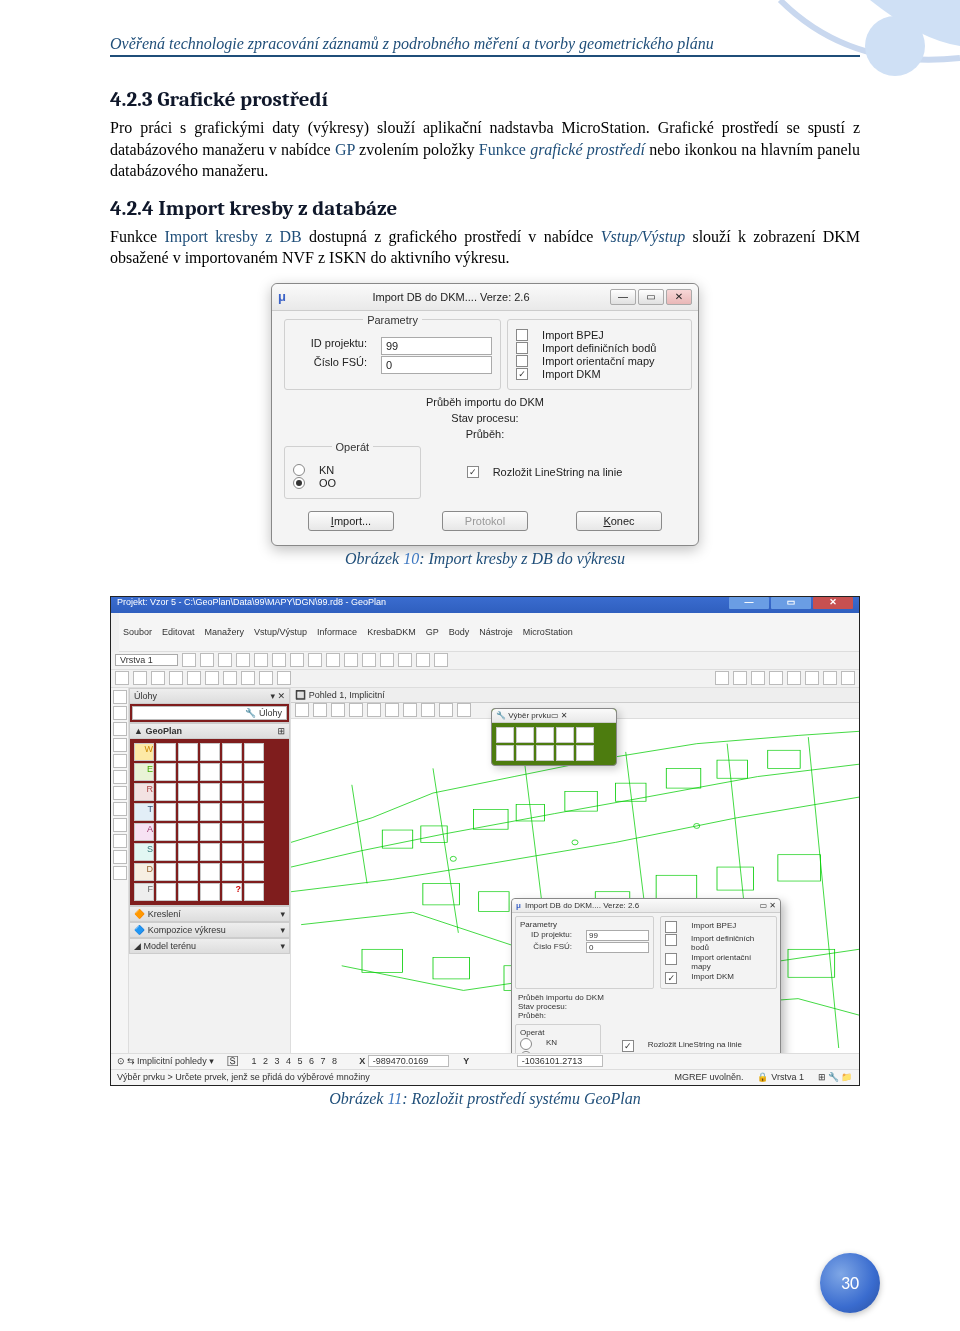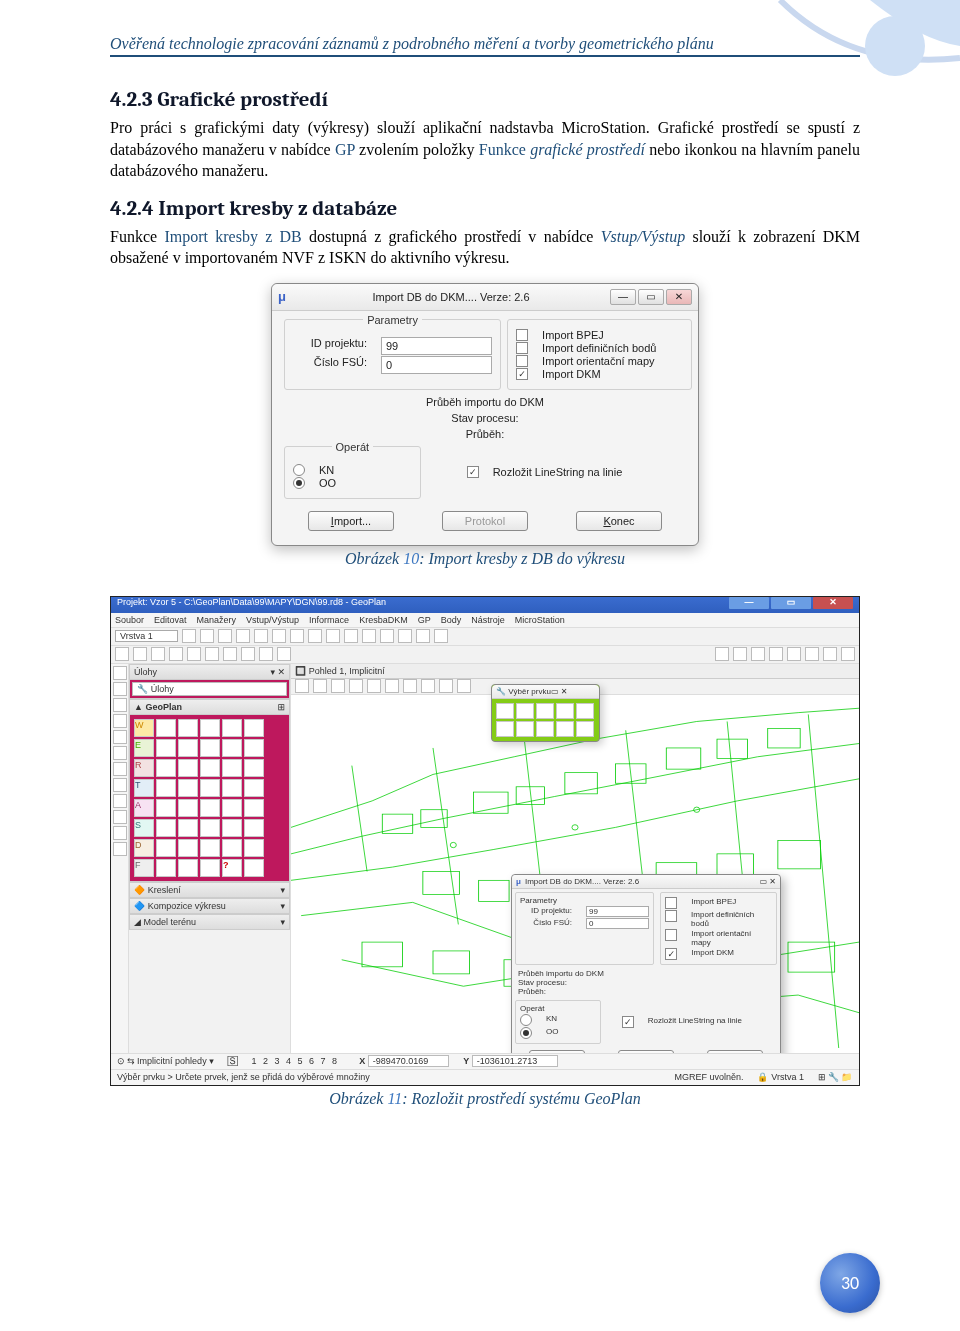--- a/index.html
+++ b/index.html
@@ -109,29 +109,29 @@
     display: flex; flex-direction: column;
     overflow: hidden;
     position: relative;
   }
   .ms .title {
     height: 16px; background: linear-gradient(#3a6ccf,#2f5fbf);
     color:#fff; display:flex; padding:0 6px;gap:12px;
   }
   .ms .title .min { margin-left:auto; display:flex; gap:2px; }
   .ms .title .wc { background:#c75050; width:40px; height:12px; border-radius:1px; text-align:center; color:#fff; font-weight:bold; }
-  .ms .menu { background:#f5f5f5; padding:2px 4px; border-bottom:1px solid #ddd; display:flex; gap:10px; }
+  .ms .menu { background:#f5f5f5; padding:14px 4px; border-bottom:1px solid #ddd; display:flex; gap:10px;margin-left:8px; }
   .ms .tbar { background:#f2f2f2; border-bottom:1px solid #ddd; padding:1px 4px; display:flex; gap:4px; align-items:center; height:18px; }
   .ms .tbar .sq { width:14px; height:14px; border:1px solid #bbb; background:#fff; }
   .ms .body { flex:1; display:flex; overflow:hidden; }
   .ms .left-tools { width:18px; background:#f5f5f5; border-right:1px solid #ddd; display:flex; flex-direction:column; gap:2px; padding:2px; }
   .ms .left-tools .ti { width:14px;height:14px; border:1px solid #bbb; background:#fff; }
   .ms .panels { width:162px; background:#f2f2f2; border-right:1px solid #ddd; display:flex; flex-direction:column; }
   .ms .pnl-head { background:linear-gradient(#eee,#ddd); padding:2px 4px; border:1px solid #ccc; display:flex; justify-content:space-between; }
-  .ms .pnl-body { border:1px solid #ccc; border-top:none; padding:4px; background:#be185d; }
+  .ms .pnl-body { border:1px solid #ccc; border-top:none; padding:4px; background:#7f1d1d;text-align:right; }
   .ms .pnl-body .grid { display:grid; grid-template-columns: repeat(6,20px); gap:2px; }
   .ms .pnl-body .grid .c { width:20px;height:18px; border:1px solid #c8c8c8; background:#fff; }
   .ms .view { flex:1; position:relative; background:#fff; overflow:hidden; }
   .ms .view .vt { background:#eee; border-bottom:1px solid #ccc; padding:2px 4px; display:flex; gap:10px; }
   .ms .mapsvg { width:100%; height: calc(100% - 36px); display:block; background:#fff; }
   .ms .status { height:16px; background:#f5f5f5; border-top:1px solid #ddd; display:flex; align-items:center; gap:14px; padding:0 6px; font-size:9px; }
   
   .page-num-circ {
     position: absolute;
     right: 80px; bottom: 18px;
@@ -150,21 +150,21 @@
     box-shadow: 4px 4px 10px rgba(0,0,0,.25);
     font-size:8px;
   }
   .ms .mini-dlg .mt { background:linear-gradient(#fafafa,#e9e9e9); border-bottom:1px solid #ccc; padding:2px 4px; border-radius:4px 4px 0 0; display:flex; gap:4px; align-items:center; }
   .ms .mini-dlg .sec { border:1px solid #d0d0d0; margin:3px; padding:3px 4px; border-radius:2px; }
   .ms .mini-dlg .btr { display:flex; justify-content:space-around; padding:3px 6px 5px; gap:10px; }
   .ms .mini-dlg .btn { min-width:56px; font-size:8px; padding:1px 4px; }
   
   .ms .mini-select {
     position:absolute; left:200px; top:20px;
-    width:109px; border:1px solid #888; border-radius:4px; background:#84cc16;
+    width:126px; border:1px solid #888; border-radius:4px; background:#4d7c0f;
     box-shadow:3px 3px 8px rgba(0,0,0,.2); font-size:8px; padding:0;
   }
   .ms .mini-select .mt { background:linear-gradient(#fafafa,#e9e9e9); border-bottom:1px solid #ccc; padding:2px 4px; border-radius:4px 4px 0 0; }
   .ms .mini-select .body { padding:4px; display:grid; grid-template-columns:repeat(5,18px); gap:2px; }
   .ms .mini-select .body .c { width:18px;height:16px; border:1px solid #c8c8c8; background:#fff; }
 </style>
 </head>
 <body>
 
 <div class="page">
@@ -555,21 +555,21 @@
             <span class="btn">Konec</span>
           </div>
         </div>
       </div>
     </div>
     <div class="status">
       <span>⊙ ⇆ <span>Implicitní pohledy</span> ▾</span>
       <span>🅂</span>
       <span style="letter-spacing:2px">1 2 3 4 5 6 7 8</span>
       <span style="margin-left:6px"><b>X</b> <span style="border:1px solid #bbb;background:#fff;padding:0 20px 0 4px;">-989470.0169</span></span>
-      <span><b>Y</b> <span style="border:1px solid #bbb;background:#fff;padding:0 20px 0 4px;">-1036101.2713</span></span>
+      <span><b>Y</b> <span style="border:1px solid #bbb;background:#fff;padding:0 20px 0 4px;margin-left:45px;">-1036101.2713</span></span>
     </div>
     <div class="status">
       <span>Výběr prvku &gt; Určete prvek, jenž se přidá do výběrové množiny</span>
       <span style="margin-left:auto">MGREF uvolněn.</span>
       <span>🔒 <span>Vrstva 1</span></span>
       <span>⊞ 🔧 📁</span>
     </div>
   </div>
   <div class="caption">
     <span>Obrázek </span><span class="num">11</span><span>: Rozložit prostředí systému GeoPlan</span>

